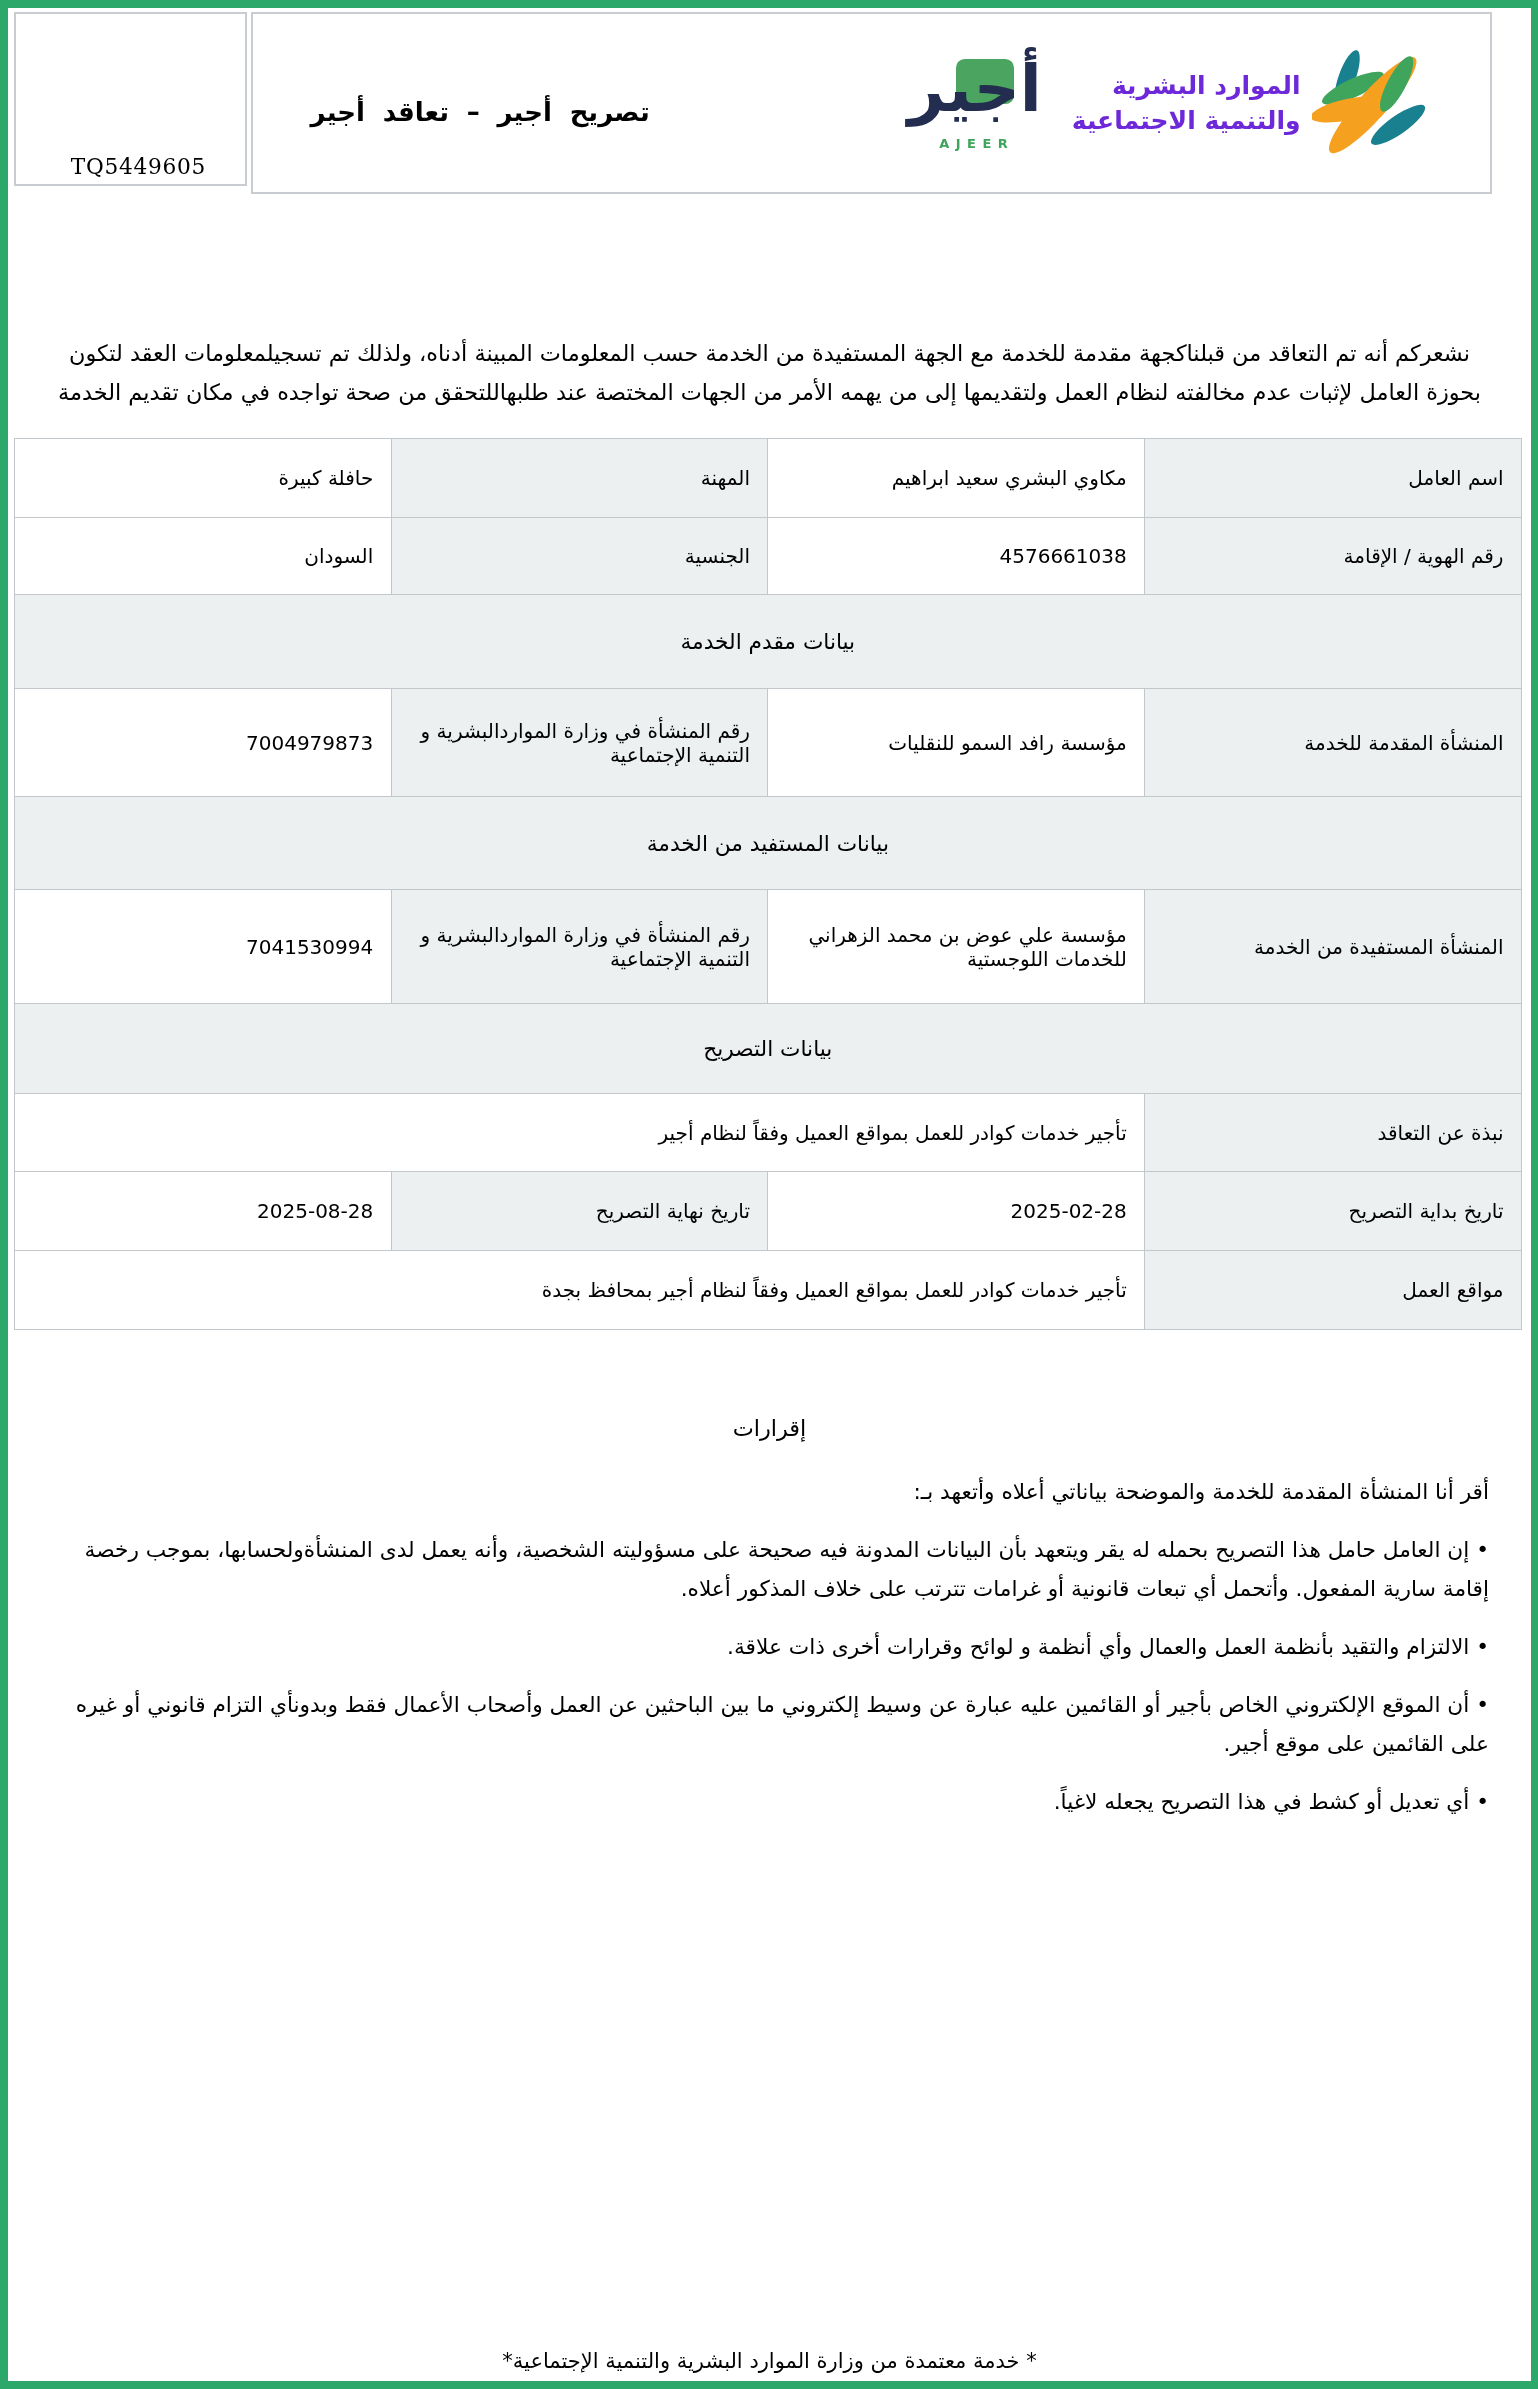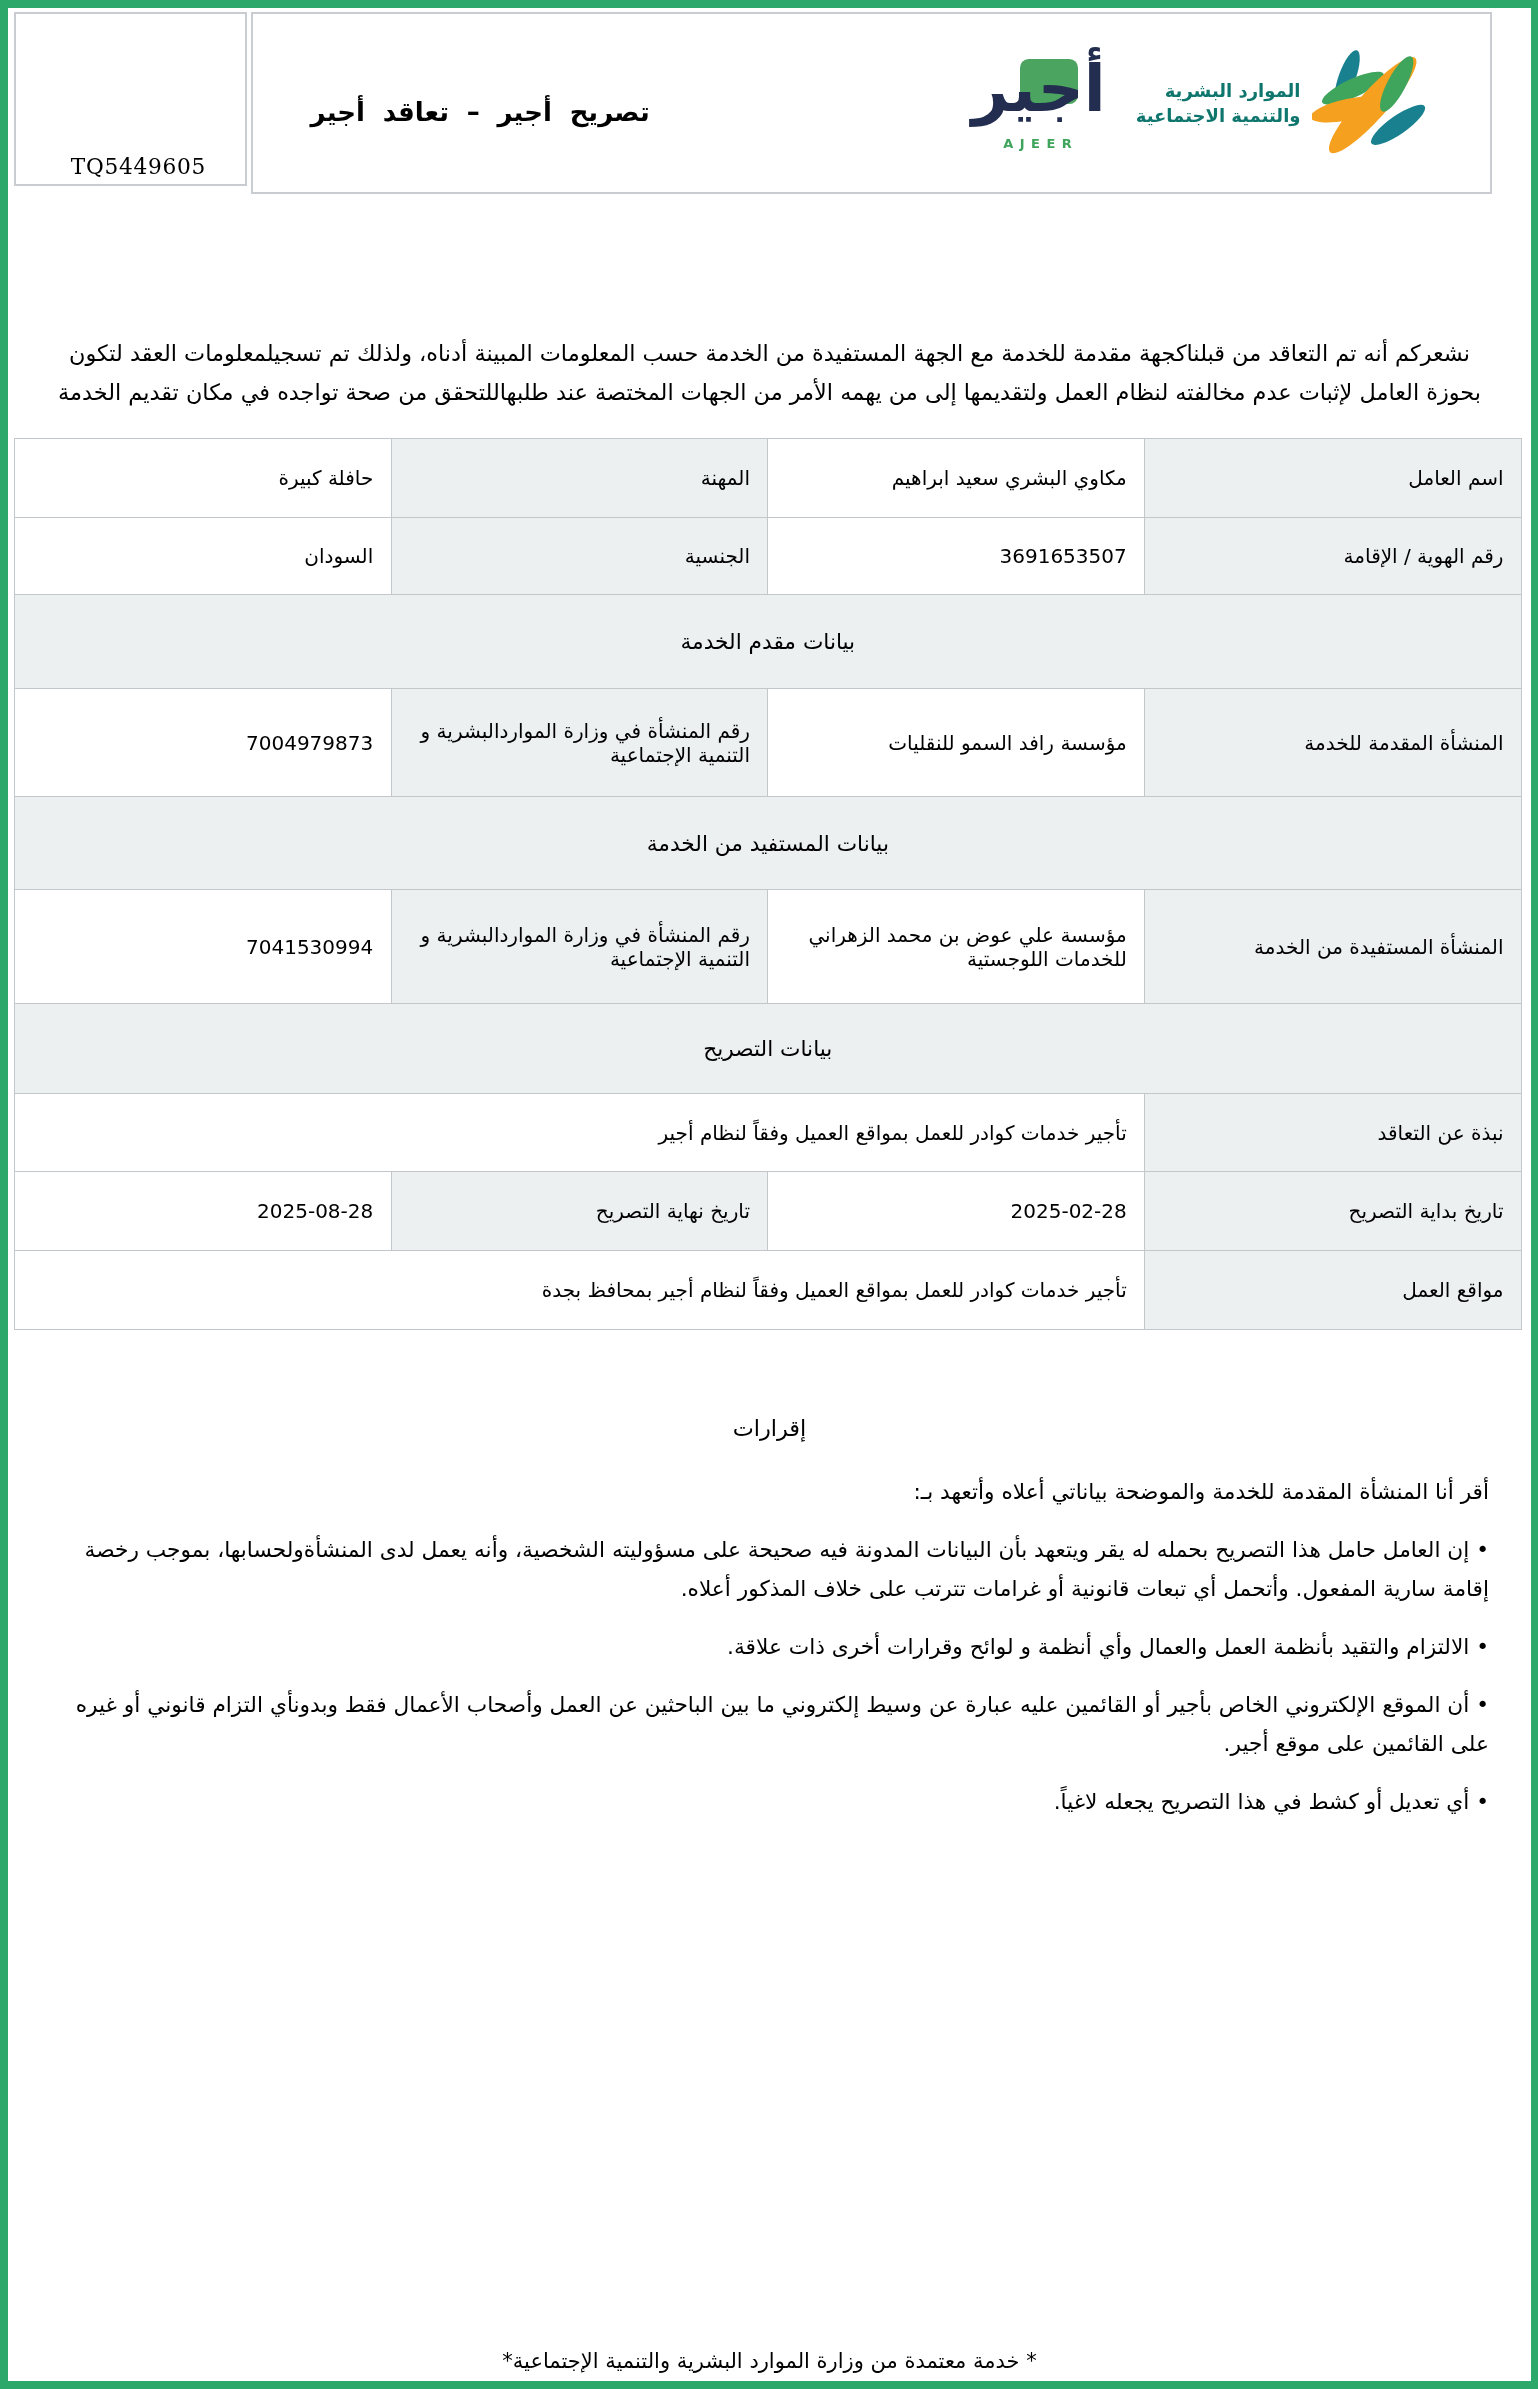--- a/index.html
+++ b/index.html
@@ -18,21 +18,21 @@
   .tq-box{width:233px;height:174px;border:2.2px solid #C9CDD2;box-sizing:border-box;position:relative;background:#fff;}
   .tq-number{position:absolute;left:55px;bottom:5.8px;font-family:"DejaVu Serif", serif;font-size:21.7px;letter-spacing:0.7px;}
   .title-box{width:1241px;height:182px;border:2.2px solid #C9CDD2;box-sizing:border-box;position:relative;margin-left:4.3px;background:#fff;}
   .doc-title{position:absolute;left:227px;top:83px;transform:translateX(-50%);font-size:26px;font-weight:bold;direction:rtl;word-spacing:8.7px;white-space:nowrap;}
   .logos{position:absolute;right:51px;top:0;height:100%;display:flex;align-items:center;gap:30px;}
   .ajeer-logo{position:relative;width:130px;text-align:center;}
   .ajeer-green-box{position:absolute;top:2.9px;right:27.4px;width:58px;height:45px;background:#4BA45F;border-radius:8.7px;}
   .ajeer-ar{position:relative;font-size:64px;font-weight:bold;color:#232D4F;line-height:1.05;direction:rtl;}
   .ajeer-en{position:relative;color:#3FA45C;font-size:13px;font-weight:bold;letter-spacing:6.5px;margin-top:13px;}
   .ministry-logo{display:flex;align-items:center;gap:11.6px;}
-  .ministry-text{direction:rtl;text-align:right;color:#0f766e;font-size:18px;font-weight:bold;line-height:1.4;white-space:nowrap;}
+  .ministry-text{direction:rtl;text-align:right;color:#6d28d9;font-size:25px;font-weight:bold;line-height:1.4;white-space:nowrap;}
   .ministry-emblem{width:127px;height:120px;}
   
   .intro{position:absolute;top:326px;left:32.5px;right:32.5px;direction:rtl;text-align:center;font-size:22.4px;line-height:1.75;}
   
   .main-table{position:absolute;top:430px;left:5.8px;width:1508px;border-collapse:collapse;table-layout:fixed;direction:rtl;}
   .main-table td{border:1.4px solid #C2C7CC;box-sizing:border-box;padding:5.8px 17.3px;vertical-align:middle;font-size:20px;}
   .main-table .sect{background:#EDF0F1;text-align:center;font-size:21.7px;}
   .main-table .lbl{background:#EDF0F1;text-align:right;}
   .main-table .val{background:#ffffff;text-align:right;}
   .h110{height:79px}.h109{height:79px}.h106{height:77px}.h130{height:94px}
@@ -94,21 +94,21 @@
       </colgroup>
     <tbody>
       <tr>
         <td class="lbl h109">اسم العامل</td>
         <td class="val h109">مكاوي البشري سعيد ابراهيم</td>
         <td class="lbl h109">المهنة</td>
         <td class="val h109">حافلة كبيرة</td>
       </tr>
       <tr>
         <td class="lbl h106">رقم الهوية / الإقامة</td>
-        <td class="val h106">3691653507</td>
+        <td class="val h106">4576661038</td>
         <td class="lbl h106">الجنسية</td>
         <td class="val h106">السودان</td>
       </tr>
       <tr>
         <td class="sect h130" colspan="4">بيانات مقدم الخدمة</td>
       </tr>
       <tr>
         <td class="lbl h150">المنشأة المقدمة للخدمة</td>
         <td class="val h150">مؤسسة رافد السمو للنقليات</td>
         <td class="lbl h150">رقم المنشأة في وزارة المواردالبشرية و التنمية الإجتماعية</td>

